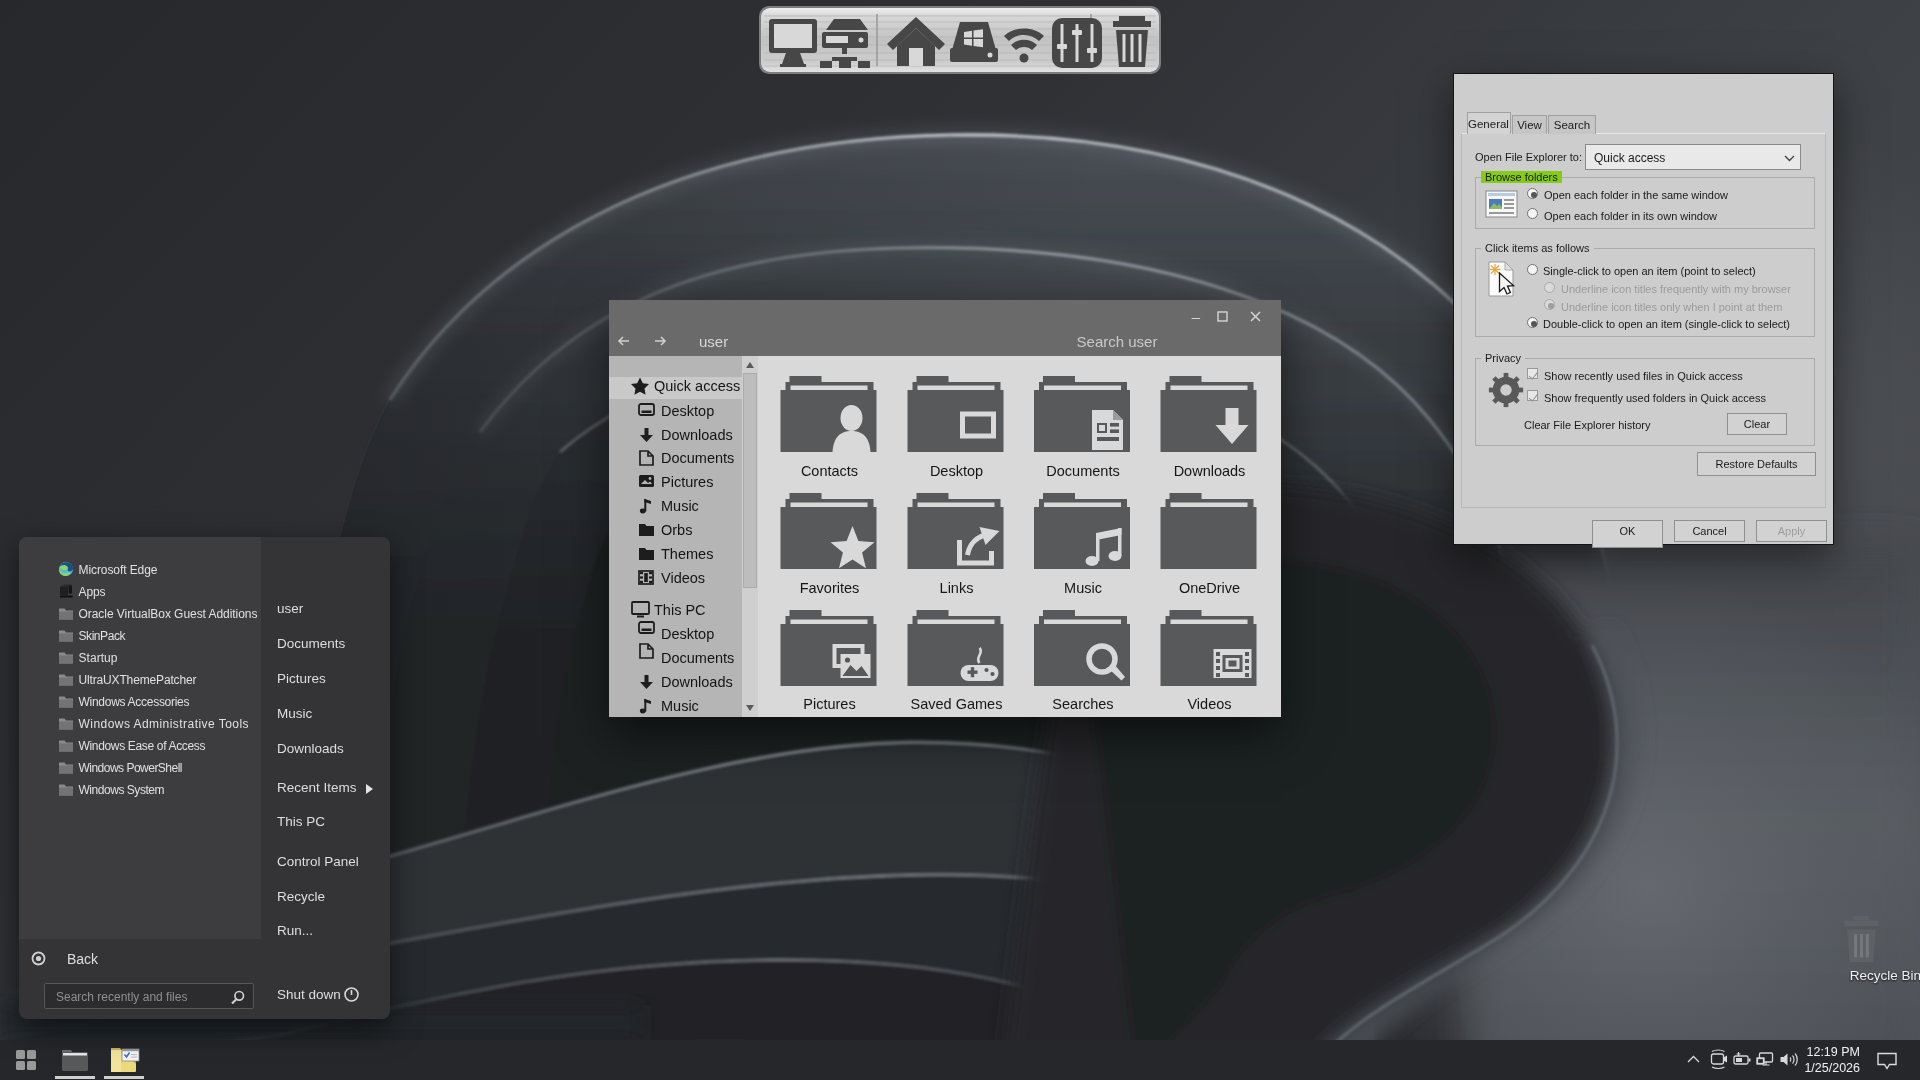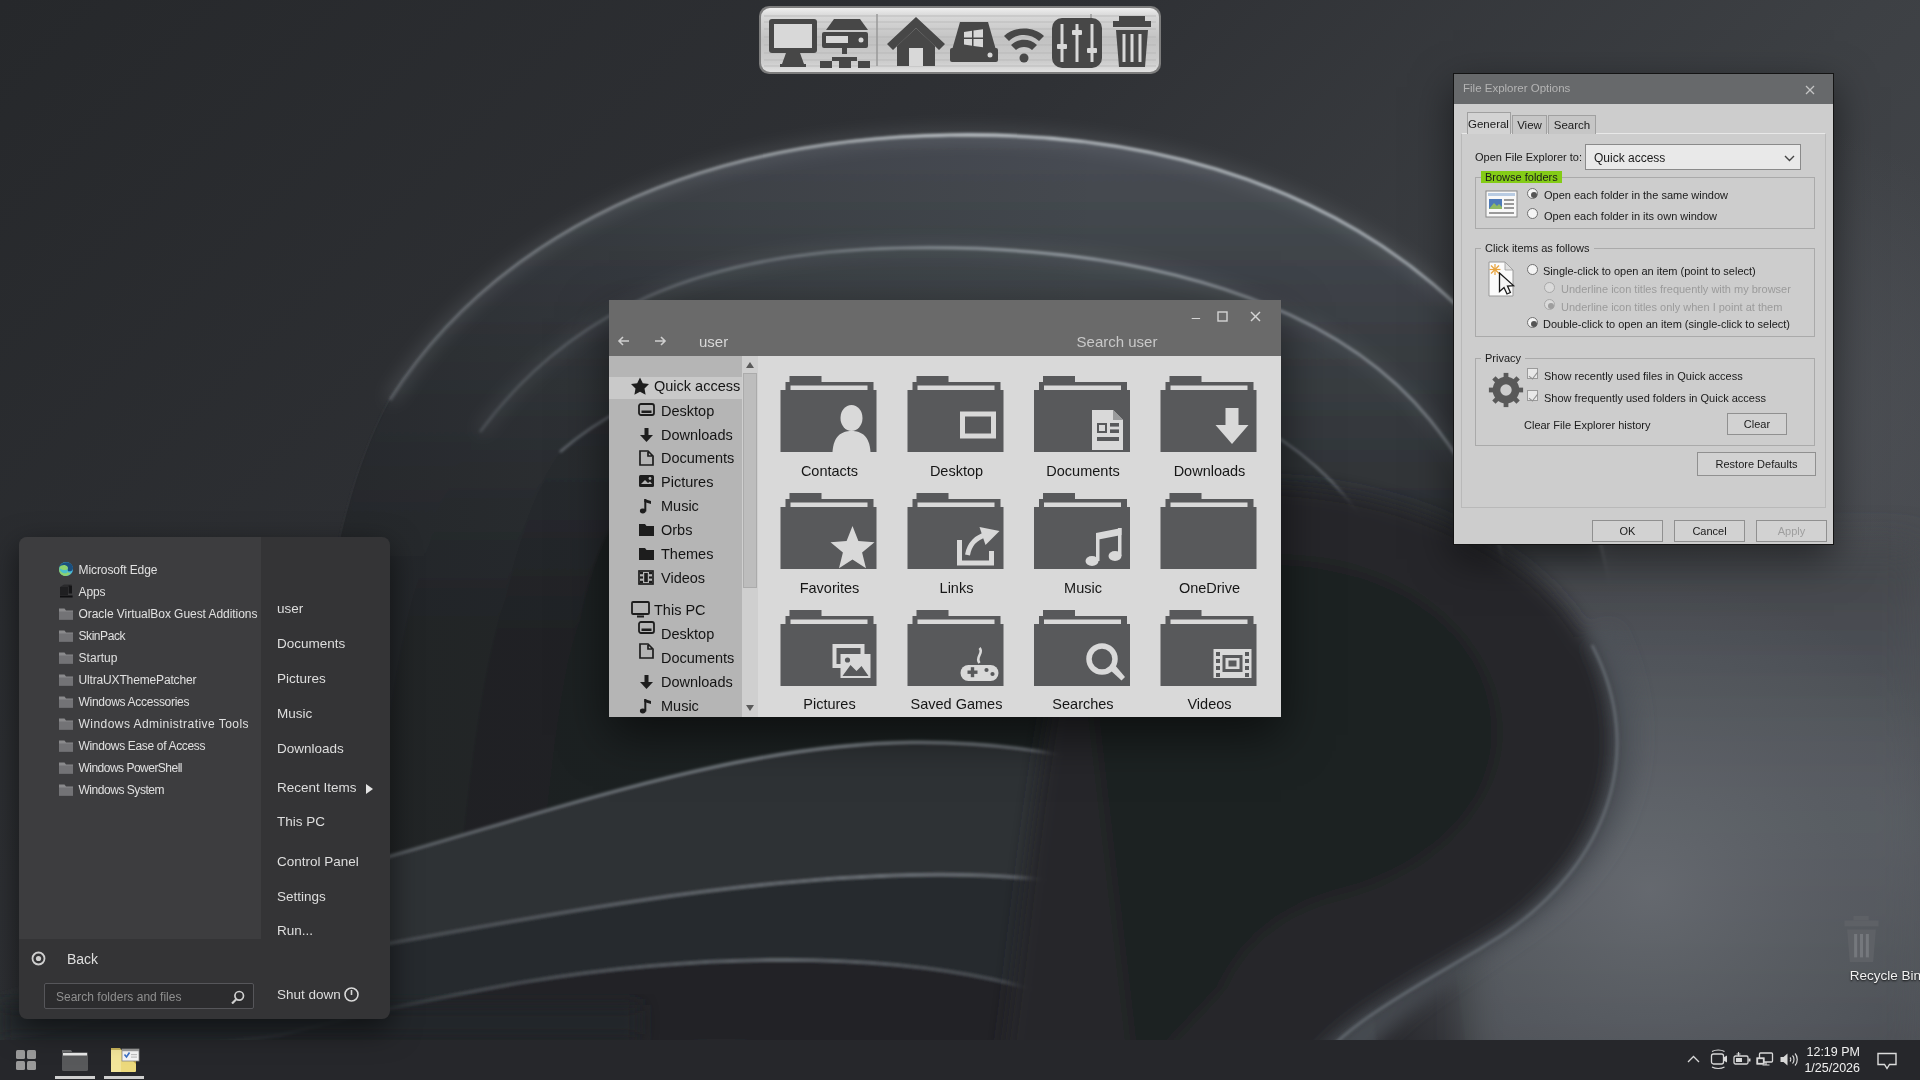--- a/index.html
+++ b/index.html
@@ -514,27 +514,20 @@
       <text x="451.5" y="237">OneDrive</text>
       <text x="71.5" y="353">Pictures</text>
       <text x="198.5" y="353">Saved Games</text>
       <text x="325" y="353">Searches</text>
       <text x="451.5" y="353">Videos</text>
     </g>
   </svg>
 </div>
 
 <div class="abs" style="left:1453px;top:73px;width:381px;height:472px;background:#cdcdcd;border:1px solid #141414;box-shadow:0 14px 38px rgba(0,0,0,0.5);font-size:11px;color:#1a1a1a;">
-  <div class="abs" style="left:0;top:0;width:379px;height:30px;background:#67696b;">
-    <div class="abs" style="left:9px;top:8px;color:#b4b4b4;font-size:11.5px;">File Explorer Options</div>
-    <svg class="abs" style="left:351px;top:11px;" width="10" height="10" viewBox="0 0 10 10" stroke="#c4c4c4" stroke-width="1.3">
-          <line x1="1" y1="1" x2="9" y2="9"></line>
-          <line x1="9" y1="1" x2="1" y2="9"></line>
-        </svg>
-  </div>
 
   <div class="abs" style="left:7px;top:59px;width:365px;height:375px;background:#cdcdcd;border:1px solid #b9b9b9;border-top:1px solid #e8e8e8;"></div>
   <div class="abs" style="left:13px;top:38px;width:44px;height:22px;background:#d3d3d3;border:1px solid #a0a0a0;border-bottom:none;text-align:left;line-height:22px;font-size:11.5px;">General</div>
   <div class="abs" style="left:58px;top:41px;width:35px;height:19px;background:#c6c6c6;border:1px solid #a0a0a0;border-bottom:none;text-align:center;line-height:19px;font-size:11.5px;">View</div>
   <div class="abs" style="left:94px;top:41px;width:48px;height:19px;background:#c6c6c6;border:1px solid #a0a0a0;border-bottom:none;text-align:center;line-height:19px;font-size:11.5px;">Search</div>
 
   <div class="abs" style="left:21px;top:77px;">Open File Explorer to:</div>
   <div class="abs" style="left:131px;top:70px;width:216px;height:26px;background:#e9e9e9;border:1px solid #8a8a8a;">
     <div class="abs" style="left:8px;top:6px;font-size:12px;">Quick access</div>
     <svg class="abs" style="left:198px;top:10px;" width="11" height="7" viewBox="0 0 11 7" fill="none" stroke="#444" stroke-width="1.4">
@@ -597,21 +590,21 @@
           </g>
     </g>
   </svg>
   <div class="chk" style="left:73px;top:294px;"></div>
   <div class="abs" style="left:90px;top:296px;">Show recently used files in Quick access</div>
   <div class="chk" style="left:73px;top:316px;"></div>
   <div class="abs" style="left:90px;top:318px;">Show frequently used folders in Quick access</div>
   <div class="abs" style="left:70px;top:345px;">Clear File Explorer history</div>
   <div class="btn" style="left:273px;top:339px;width:60px;height:22px;">Clear</div>
   <div class="btn" style="left:243px;top:378px;width:119px;height:24px;line-height:22px;">Restore Defaults</div>
-  <div class="btn" style="left:138px;top:446px;width:71px;height:22px;">OK</div>
+  <div class="btn" style="left:138px;top:446px;width:71px;height:28px;">OK</div>
   <div class="btn" style="left:220px;top:446px;width:71px;height:22px;">Cancel</div>
   <div class="btn" style="left:302px;top:446px;width:71px;height:22px;color:#9e9e9e;">Apply</div>
 </div>
 
 <div class="abs" style="left:19px;top:537px;width:371px;height:482px;background:#343436;border-radius:8px;box-shadow:0 10px 30px rgba(0,0,0,0.55);overflow:hidden;font-size:13.5px;color:#dedede;padding-left:12px;">
   <div class="abs" style="left:0;top:0;width:242px;height:402px;background:#3d3d3f;"></div>
 
   <svg class="abs" style="left:0;top:0;" width="242" height="402" viewBox="0 0 242 402" font-family="Liberation Sans, sans-serif" font-size="12" fill="#e0e0e0">
     <defs>
       <g id="sfol">
@@ -659,35 +652,35 @@
   <div class="abs" style="left:258px;top:99px;">Documents</div>
   <div class="abs" style="left:258px;top:134px;">Pictures</div>
   <div class="abs" style="left:258px;top:169px;">Music</div>
   <div class="abs" style="left:258px;top:204px;">Downloads</div>
   <div class="abs" style="left:258px;top:243px;">Recent Items</div>
   <svg class="abs" style="left:346px;top:247px;" width="8" height="10" viewBox="0 0 8 10" fill="#e4e4e4">
         <path d="M 1 0 L 8 5 L 1 10 Z"></path>
       </svg>
   <div class="abs" style="left:258px;top:277px;">This PC</div>
   <div class="abs" style="left:258px;top:317px;">Control Panel</div>
-  <div class="abs" style="left:258px;top:352px;">Settings</div>
+  <div class="abs" style="left:258px;top:352px;">Recycle</div>
   <div class="abs" style="left:258px;top:386px;">Run...</div>
   <div class="abs" style="left:258px;top:450px;">Shut down</div>
   <svg class="abs" style="left:325px;top:450px;" width="15" height="15" viewBox="0 0 15 15" fill="none" stroke="#d8d8d8" stroke-width="1.6">
         <circle cx="7.5" cy="7.5" r="6.5"></circle>
         <line x1="7.5" y1="3" x2="7.5" y2="8"></line>
       </svg>
 
   <svg class="abs" style="left:12px;top:414px;" width="15" height="15" viewBox="0 0 15 15">
         <circle cx="7.5" cy="7.5" r="6" fill="none" stroke="#cfcfcf" stroke-width="1.8"></circle>
         <circle cx="7.5" cy="7.5" r="2.6" fill="#cfcfcf"></circle>
       </svg>
   <div class="abs" style="left:48px;top:414px;font-size:14px;">Back</div>
   <div class="abs" style="left:25px;top:446px;width:210px;height:26px;background:#2c2c2e;border:1px solid #56565a;border-radius:2px;">
-    <div class="abs" style="left:11px;top:6px;color:#8f8f8f;font-size:12px;">Search folders and files</div>
+    <div class="abs" style="left:11px;top:6px;color:#8f8f8f;font-size:12px;">Search recently and files</div>
     <svg class="abs" style="left:186px;top:6px;" width="14" height="14" viewBox="0 0 14 14" fill="none" stroke="#d0d0d0" stroke-width="1.7">
           <circle cx="8.2" cy="5.8" r="4.3"></circle>
           <line x1="5" y1="9.5" x2="1" y2="13.5" stroke-width="2.2"></line>
         </svg>
   </div>
 </div>
 
 <svg class="abs" style="left:1498px;top:272px;" width="18" height="25" viewBox="0 0 18 25">
   <path d="M 1.5 1 L 1.5 19.5 L 6 15.5 L 9 22 L 12.4 20.5 L 9.5 14 L 15.5 13.6 Z" fill="#f5f5f5" stroke="#1a1a1a" stroke-width="1.3"></path>
 </svg>

